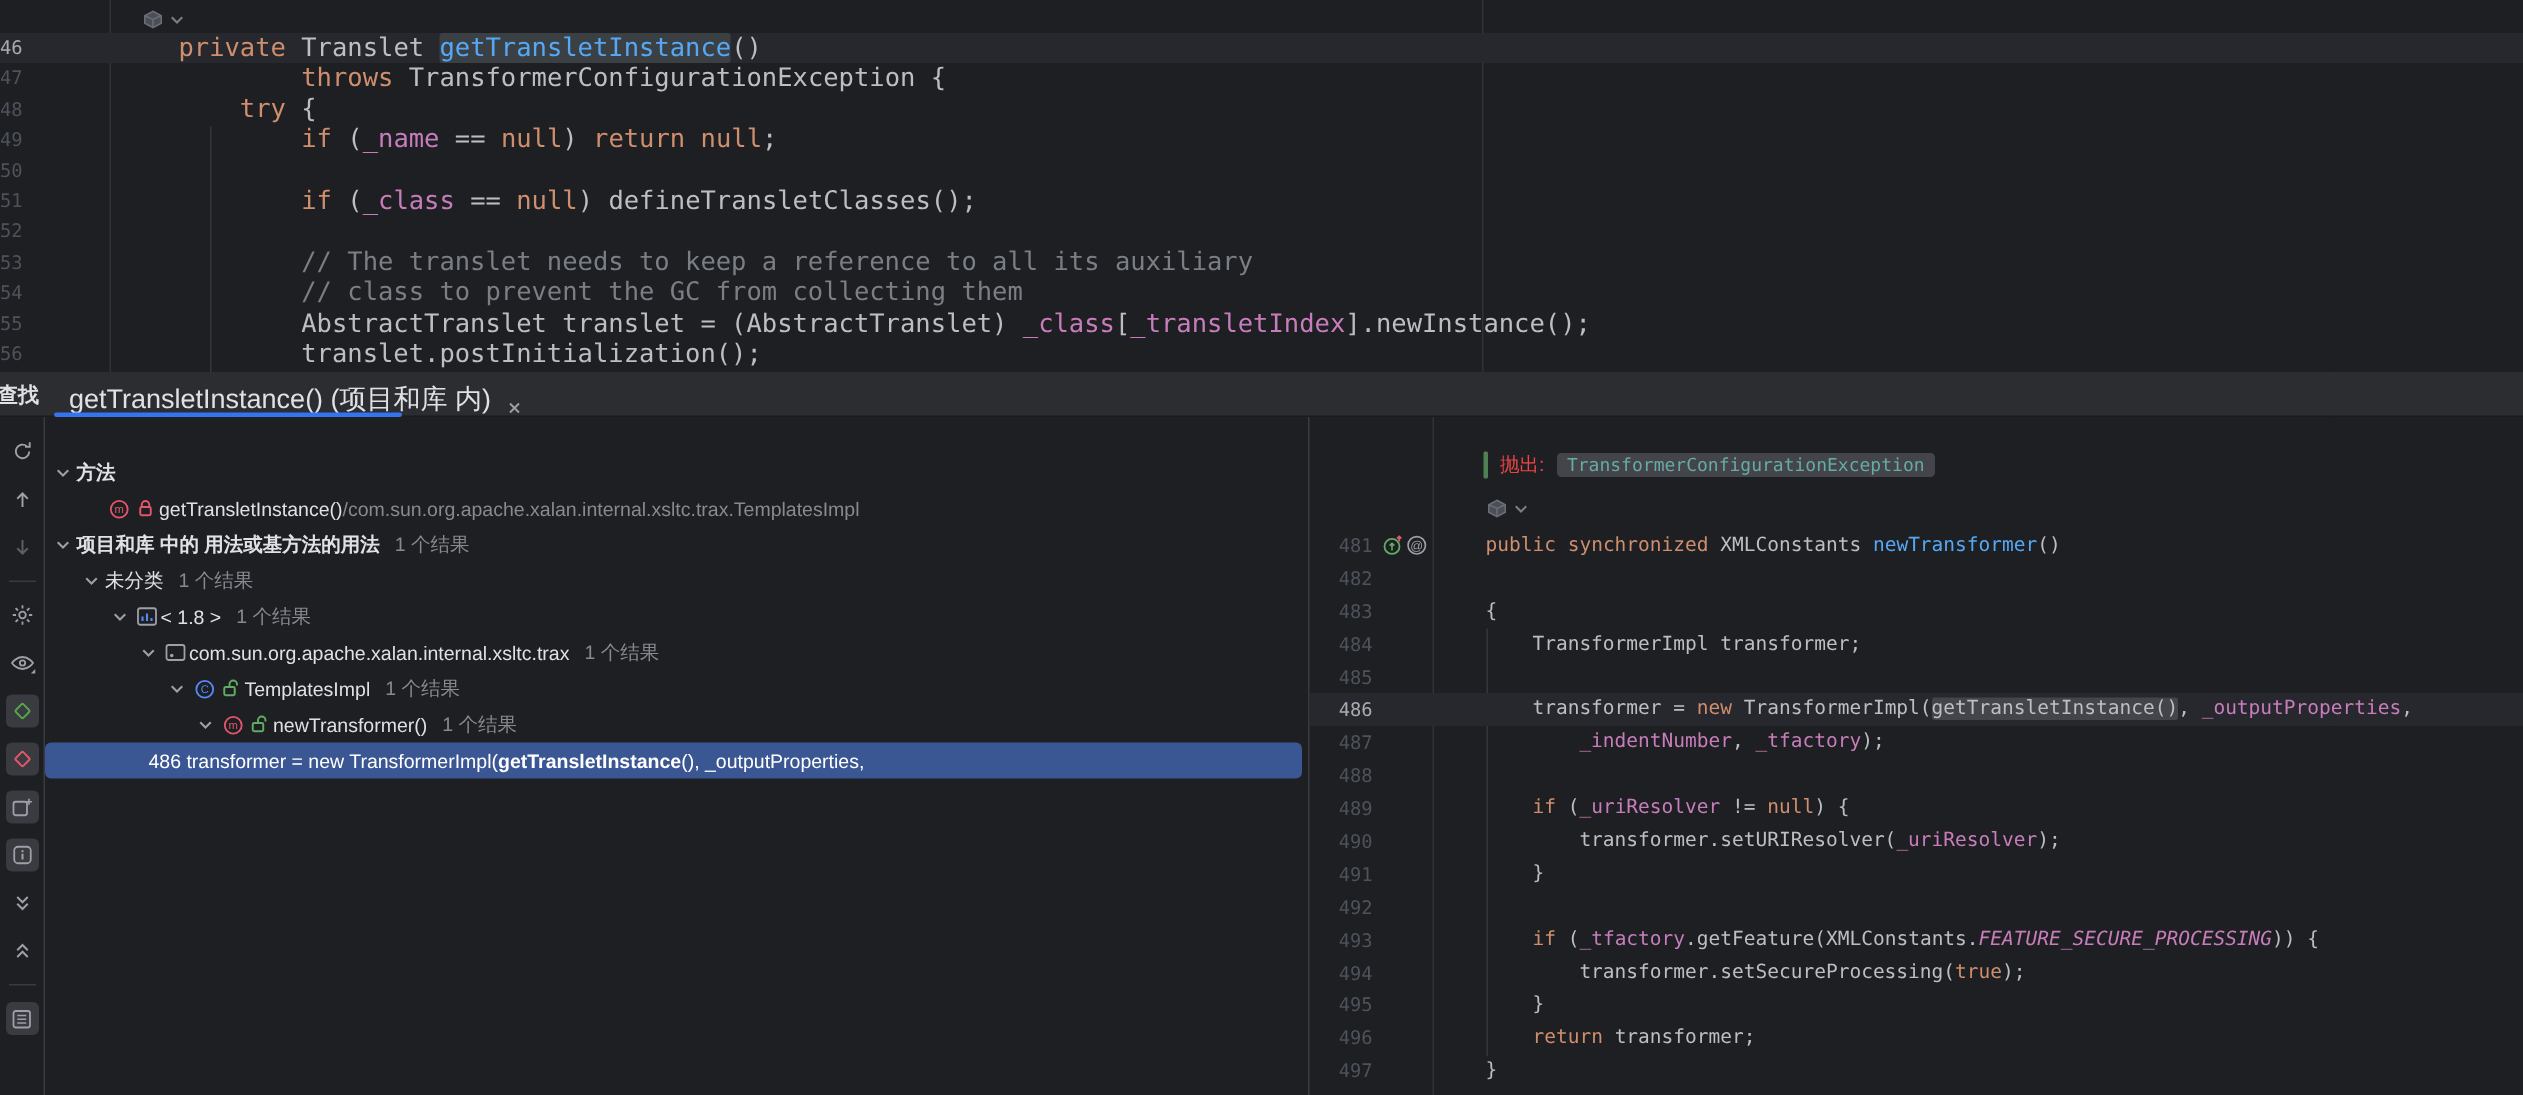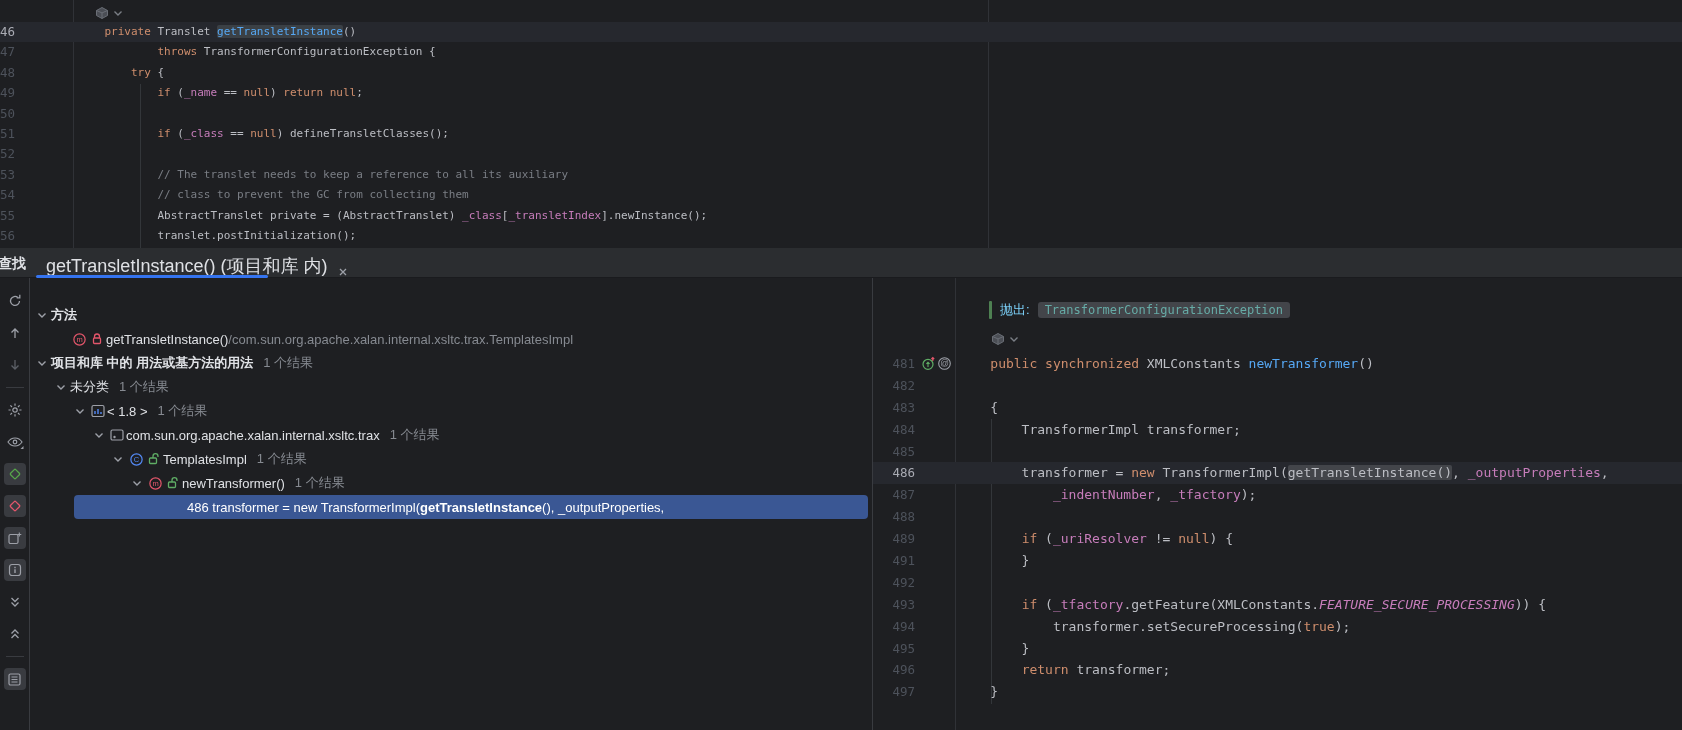--- a/index.html
+++ b/index.html
@@ -17,21 +17,21 @@
   
   .top-editor{position:absolute;left:0;top:0;width:1682px;height:248px;overflow:hidden}
   .top-editor .gutter-sep{position:absolute;left:73px;top:0;width:1px;height:248px;background:#303237}
   .top-editor .margin-guide{position:absolute;left:988px;top:0;width:1px;height:248px;background:#303237}
   .top-editor .indent-guide{position:absolute;left:140px;top:84px;width:1px;height:164px;background:#33363a}
   .inlay-row{position:absolute;left:95px;top:4px;height:18px;display:flex;align-items:center;gap:3px;color:#7a7e85}
   .tl{position:relative;height:20.4px;line-height:20.4px}
   .tl.cur{background:var(--cur)}
   .tl .tg{position:absolute;left:0;width:16px;overflow:hidden;color:var(--gut);font-family:"DejaVu Sans Mono",monospace;font-size:12.5px}
   .tl.cur .tg{color:var(--gutA)}
-  .tl .tc{position:absolute;left:78px;white-space:pre;font-family:"DejaVu Sans Mono",monospace;font-size:11px;color:var(--def)}
+  .tl .tc{position:absolute;left:78px;white-space:pre;font-family:"DejaVu Sans Mono",monospace;font-size:17px;color:var(--def)}
   #top-lines{position:absolute;left:0;top:22px;right:0}
   .k{color:var(--kw)} .f{color:var(--fld)} .c{color:var(--cmt)} .m{color:var(--mth)}
   .i{color:var(--fld);font-style:italic}
   .mb{color:var(--mth);background:#3b4045;border-radius:2px}
   .hb{color:var(--def);background:var(--hlbox);border-radius:2px}
 
   
   .find-header{position:absolute;left:0;top:248px;width:1682px;height:30px;background:var(--hdr);border-bottom:1px solid #1a1b1e}
   .tool-label{position:absolute;left:0;top:0;width:26px;height:30px;line-height:30px;overflow:hidden;direction:rtl;white-space:nowrap;color:var(--ui);font-weight:bold;font-size:14px}
   .find-tab{position:absolute;left:36px;top:0;height:30px;display:flex;align-items:flex-end;gap:10px;padding:0 10px;color:var(--ui);font-size:18px}
@@ -55,21 +55,21 @@
   .tree-row .cnt{color:var(--dim);margin-left:10px}
   .tree-row .sfx{color:var(--dim)}
   .tree-row.selected{background:var(--sel);border-radius:4px;margin-right:4px;color:#fff}
   .tree-row .b{font-weight:bold}
 
   
   .preview{position:absolute;left:872px;top:0;width:810px;height:452px;border-left:1px solid var(--div);overflow:hidden}
   .preview .gutter-sep{position:absolute;left:82px;top:0;width:1px;height:452px;background:#303237}
   .chip-row{position:absolute;left:86px;top:22px;height:20px;display:flex;align-items:center;gap:8px}
   .doc-bar{width:3px;height:18px;background:#4e8052;border-radius:1px;margin-left:30px}
-  .throws-label{color:#7dd3fc;font-size:13px}
+  .throws-label{color:#ef4444;font-size:13px}
   .chip{background:var(--chipbg);color:var(--chiptx);font-family:"DejaVu Sans Mono",monospace;font-size:12px;padding:1px 7px;border-radius:3px}
   .preview .inlay-row{left:118px;top:52px}
   #preview-lines{position:absolute;left:0;top:75px;right:0}
   .pl{position:relative;height:21.9px;line-height:21.9px}
   .pl.cur{background:var(--cur)}
   .pl .pg{position:absolute;left:0;width:42px;text-align:right;color:var(--gut);font-family:"DejaVu Sans Mono",monospace;font-size:12.5px}
   .pl.cur .pg{color:var(--gutA)}
   .pl .pi{position:absolute;left:48px;top:3px;display:flex;gap:1px}
   .pl .pc{position:absolute;left:86px;white-space:pre;font-family:"DejaVu Sans Mono",monospace;font-size:13px;color:var(--def)}
   .preview .indent-guide{position:absolute;left:118px;top:141px;width:1px;height:285px;background:#33363a}
@@ -128,21 +128,21 @@
         <div class="tl">
           <span class="tg">53</span>
           <span class="tc"><span class="c">            // The translet needs to keep a reference to all its auxiliary</span></span>
         </div>
         <div class="tl">
           <span class="tg">54</span>
           <span class="tc"><span class="c">            // class to prevent the GC from collecting them</span></span>
         </div>
         <div class="tl">
           <span class="tg">55</span>
-          <span class="tc"><span class="d">            AbstractTranslet private = (AbstractTranslet) </span><span class="f">_class</span><span class="d">[</span><span class="f">_transletIndex</span><span class="d">].newInstance();</span></span>
+          <span class="tc"><span class="d">            AbstractTranslet translet = (AbstractTranslet) </span><span class="f">_class</span><span class="d">[</span><span class="f">_transletIndex</span><span class="d">].newInstance();</span></span>
         </div>
         <div class="tl">
           <span class="tg">56</span>
           <span class="tc"><span class="d">            translet.postInitialization();</span></span>
         </div>
       </div>
   </section>
 
   <section class="find-header">
     <div class="tool-label">查找</div>
@@ -363,21 +363,21 @@
           </span>
           <span class="ticon">
             <svg width="13" height="14" viewBox="0 0 13 14">
               <path d="M5 6V4.2a2.5 2.5 0 0 1 5 0V5" fill="none" stroke="#5fad65" stroke-width="1.3"></path>
               <rect x="1.5" y="6" width="7" height="5.5" rx="1" fill="none" stroke="#5fad65" stroke-width="1.3"></rect>
             </svg>
           </span>
           <span>newTransformer()</span>
           <span class="cnt">1 个结果</span>
         </div>
-        <div class="tree-row selected" style="padding-left: 113px; margin-left: 44px;">
+        <div class="tree-row selected" style="padding-left: 69px;">
           <span>486 transformer = new TransformerImpl(</span>
           <span class="b">getTransletInstance</span>
           <span>(), _outputProperties,</span>
         </div>
       </div>
     <div class="preview">
       <div class="gutter-sep"></div>
       <div class="indent-guide"></div>
       <div class="chip-row">
         <span class="doc-bar"></span>
@@ -442,20 +442,24 @@
           </div>
           <div class="pl">
             <span class="pg">488</span>
             <span class="pc"></span>
           </div>
           <div class="pl">
             <span class="pg">489</span>
             <span class="pc"><span class="d">        </span><span class="k">if</span><span class="d"> (</span><span class="f">_uriResolver</span><span class="d"> != </span><span class="k">null</span><span class="d">) {</span></span>
           </div>
           <div class="pl">
+            <span class="pg">490</span>
+            <span class="pc"><span class="d">            transformer.setURIResolver(</span><span class="f">_uriResolver</span><span class="d">);</span></span>
+          </div>
+          <div class="pl">
             <span class="pg">491</span>
             <span class="pc"><span class="d">        }</span></span>
           </div>
           <div class="pl">
             <span class="pg">492</span>
             <span class="pc"></span>
           </div>
           <div class="pl">
             <span class="pg">493</span>
             <span class="pc"><span class="d">        </span><span class="k">if</span><span class="d"> (</span><span class="f">_tfactory</span><span class="d">.getFeature(XMLConstants.</span><span class="i">FEATURE_SECURE_PROCESSING</span><span class="d">)) {</span></span>

